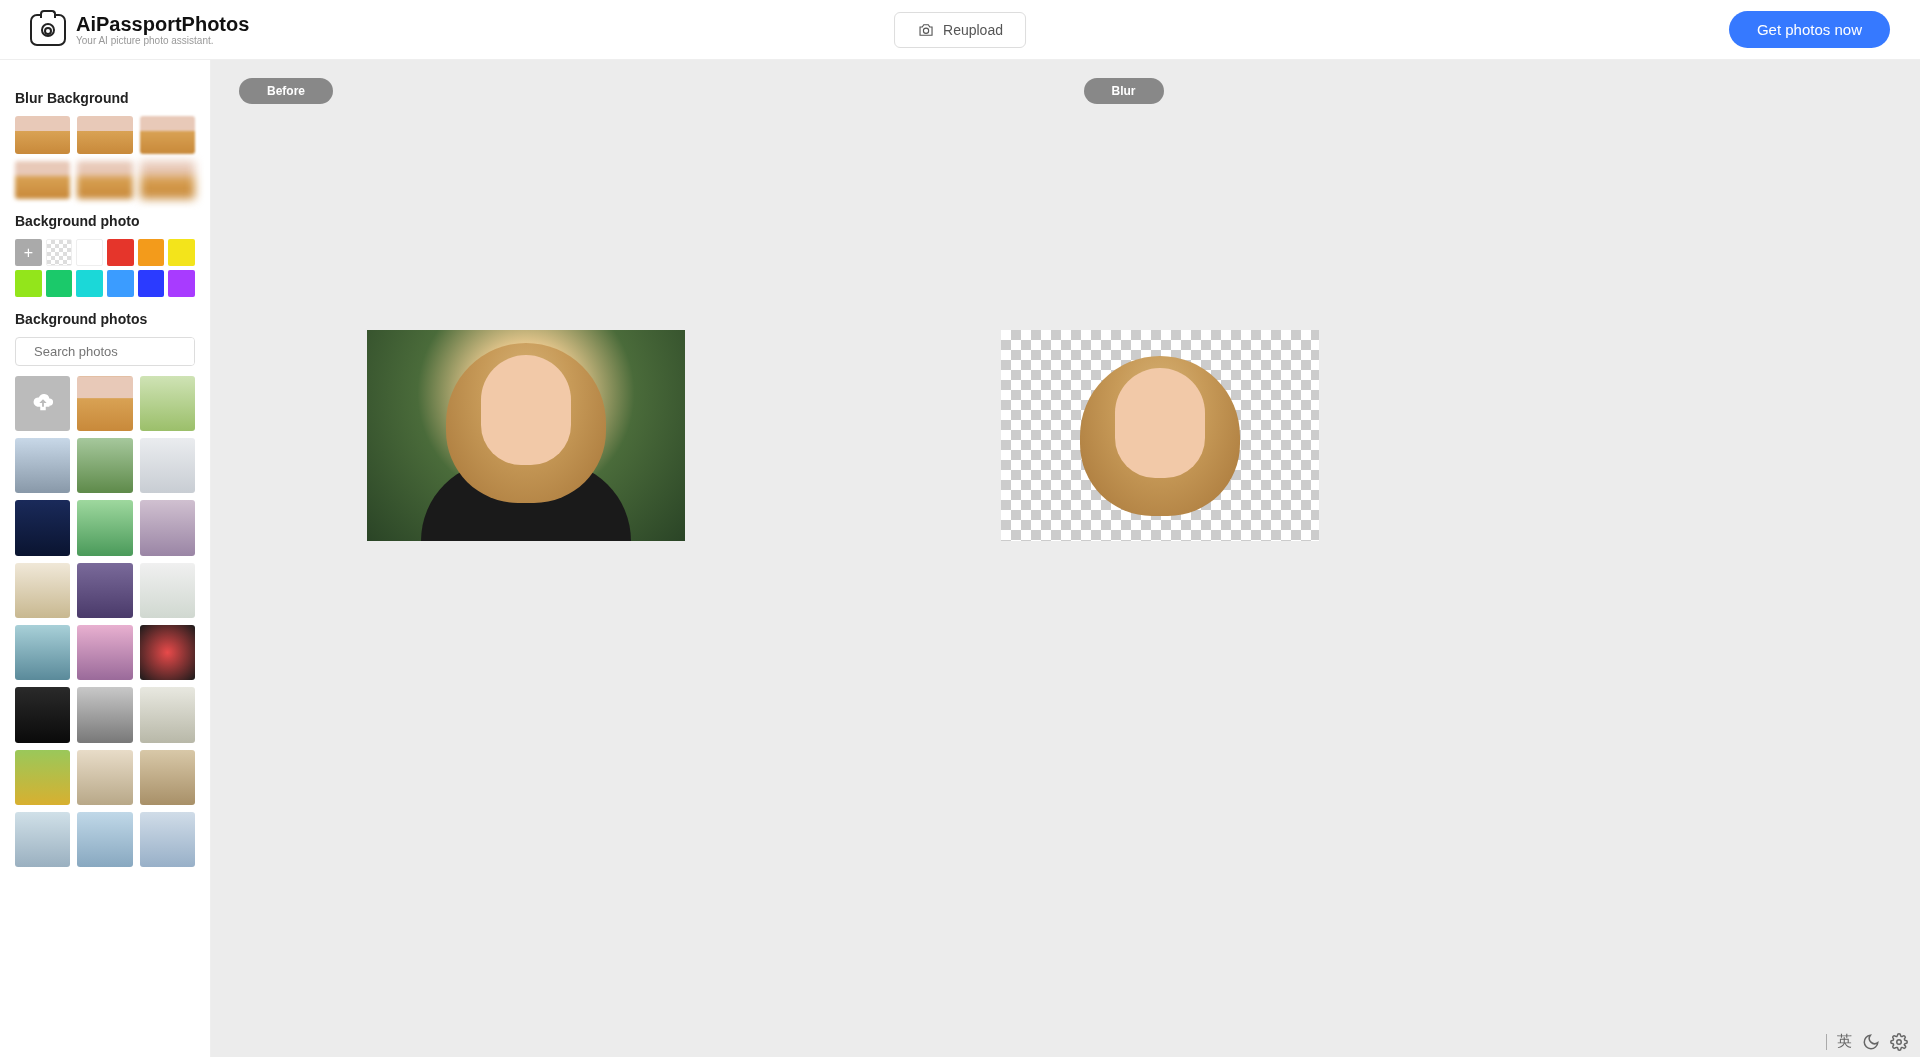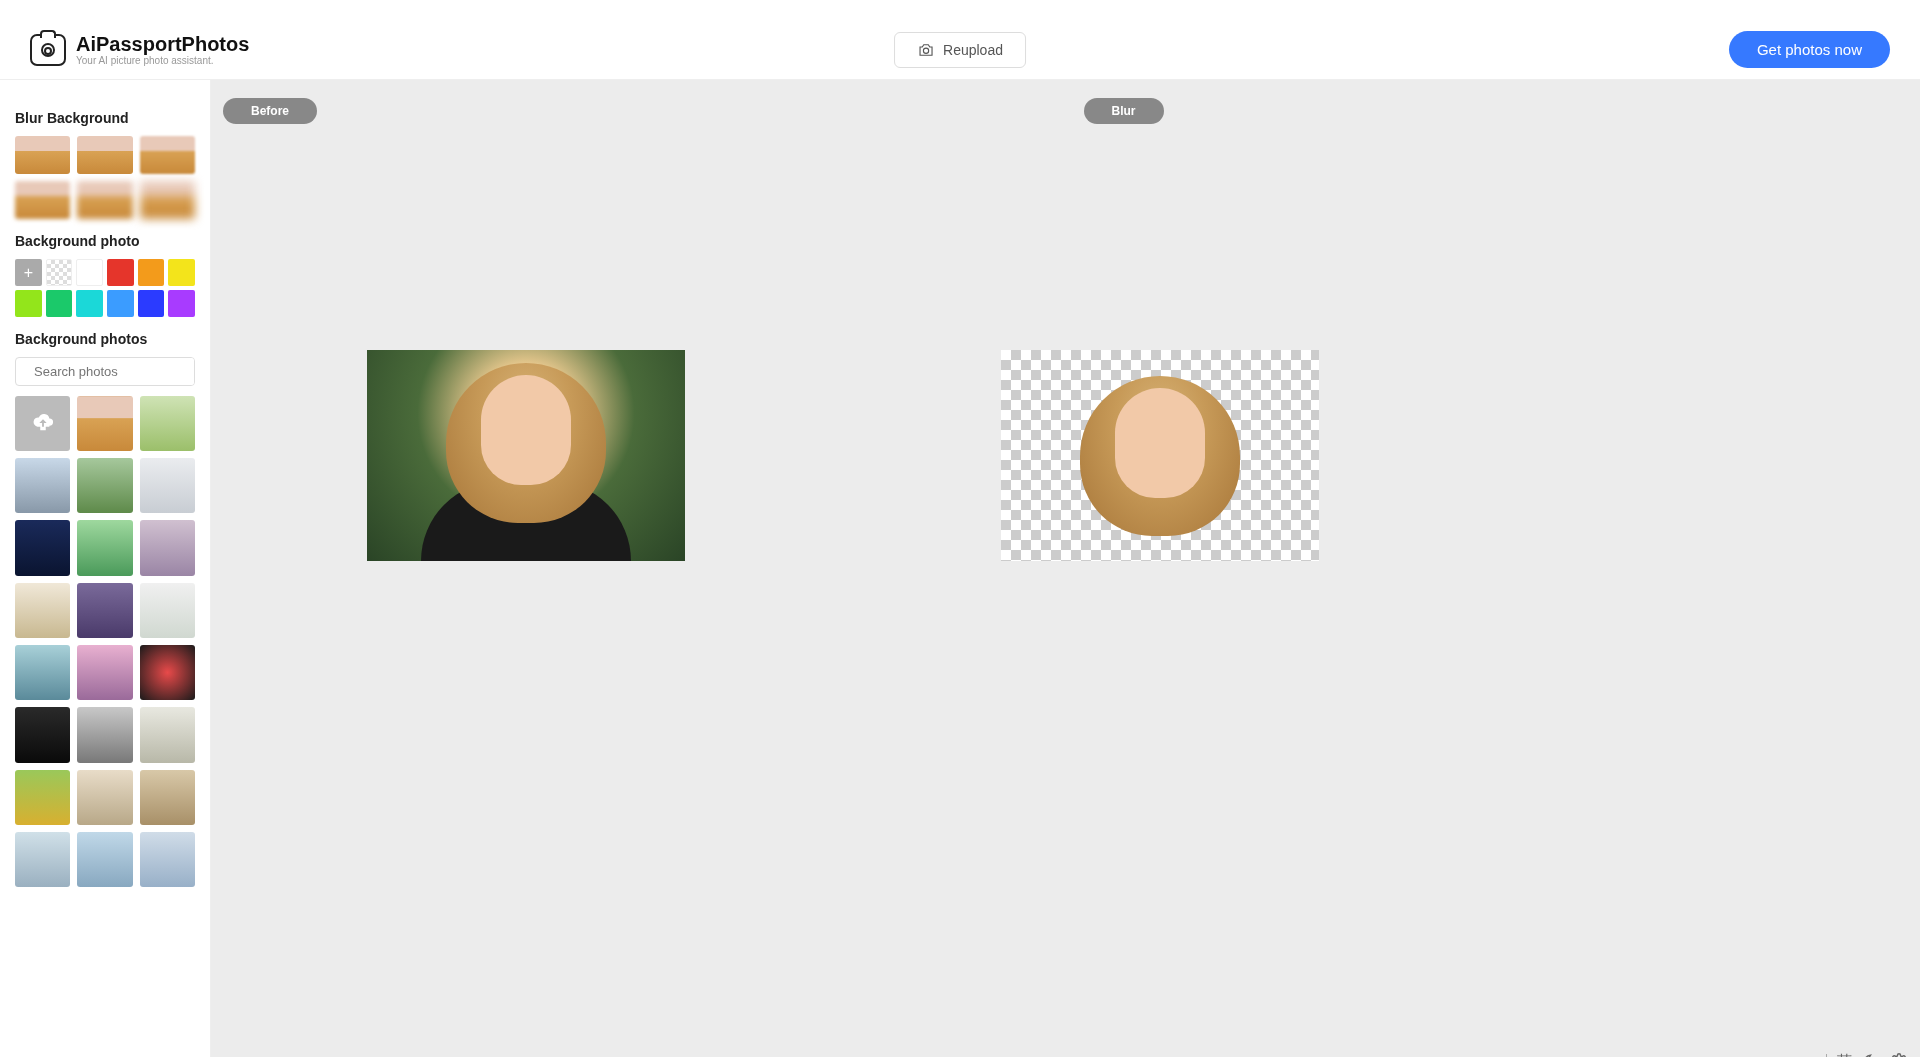--- a/index.html
+++ b/index.html
@@ -1,18 +1,18 @@
 <!DOCTYPE html>
 <html><head>
 <meta charset="utf-8">
 <style>
 * { margin: 0; padding: 0; box-sizing: border-box; }
 body { font-family: -apple-system, BlinkMacSystemFont, "Segoe UI", Arial, sans-serif; background: #fff; overflow: hidden; }
 
-.header { height: 60px; border-bottom: 1px solid #eee; display: flex; align-items: center; padding: 0 30px; justify-content: space-between; margin-top: 20px; }
+.header { height: 60px; border-bottom: 1px solid #eee; display: flex; align-items: center; padding: 0 30px; justify-content: space-between; }
 .logo-area { display: flex; align-items: center; gap: 10px; }
 .logo-icon { width: 36px; height: 32px; border: 2.5px solid #222; border-radius: 7px; position: relative; display:flex; align-items:center; justify-content:center; }
 .logo-icon::before { content:""; position:absolute; top:-6px; left:8px; width:12px; height:6px; border:2.5px solid #222; border-bottom:none; border-radius:4px 4px 0 0; background:#fff;}
 .logo-icon-inner { width:14px; height:14px; border:2.5px solid #222; border-radius:50%; }
 .logo-icon-inner::after { content:""; display:block; margin:2px auto; width:4px; height:4px; border:2px solid #222; border-radius:50%;}
 .logo-text { display:flex; flex-direction:column; line-height:1.1;}
 .logo-title { font-size:20px; font-weight:700; color:#111;}
 .logo-sub { font-size:10px; color:#999; font-weight:400;}
 .header-center { position:absolute; left:50%; transform:translateX(-50%);}
 .reupload-btn { border:1px solid #ddd; background:#fff; padding:8px 22px; border-radius:6px; font-size:14px; color:#555; display:flex; align-items:center; gap:8px; cursor:pointer;}
@@ -42,21 +42,21 @@
 .search-wrap { display:flex; border:1px solid #ddd; border-radius:4px; overflow:hidden; margin-bottom:10px;}
 .search-input { flex:1; border:none; padding:6px 8px; font-size:13px; outline:none;margin-left:10px;}
 
 .pic-grid { display:grid; grid-template-columns:repeat(3, 1fr); gap:7px;}
 .pic-thumb { width:100%; aspect-ratio:45/45; border-radius:3px; cursor:pointer; background-size:cover; background-position:center;}
 .pic-upload { background:#bbb; display:flex; align-items:center; justify-content:center;}
 .pic-upload svg { width:22px; height:22px; fill:#fff;}
 
 .canvas-area { flex:1; background:#ececec; position:relative; overflow:hidden;}
 .label-pill { position:absolute; top:18px; background:#888; color:#fff; font-size:12px; font-weight:600; padding:6px 28px; border-radius:14px;}
-.label-before { left:12px; }
+.label-before { left:28px; }
 .label-after { left:calc(50% + 18px); }
 
 .photo { position:absolute; width:318px; height:211px; top:270px; background-size:cover; background-position:center;}
 .photo-before { left:156px; background:#333;}
 .photo-after { left:790px; }
 .checker { background-image: linear-gradient(45deg,#ccc 25%,transparent 25%),linear-gradient(-45deg,#ccc 25%,transparent 25%),linear-gradient(45deg,transparent 75%,#ccc 75%),linear-gradient(-45deg,transparent 75%,#ccc 75%); background-size:20px 20px; background-position:0 0,0 10px,10px -10px,-10px 0; background-color:#fff;}
 
 
 .portrait { position:absolute; inset:0; }
 .pb-bg { position:absolute; inset:0; background: radial-gradient(circle at 50% 30%, #fdf0d8 0%, #f5d095 20%, #4a6b3a 50%, #2a4426 100%);}

